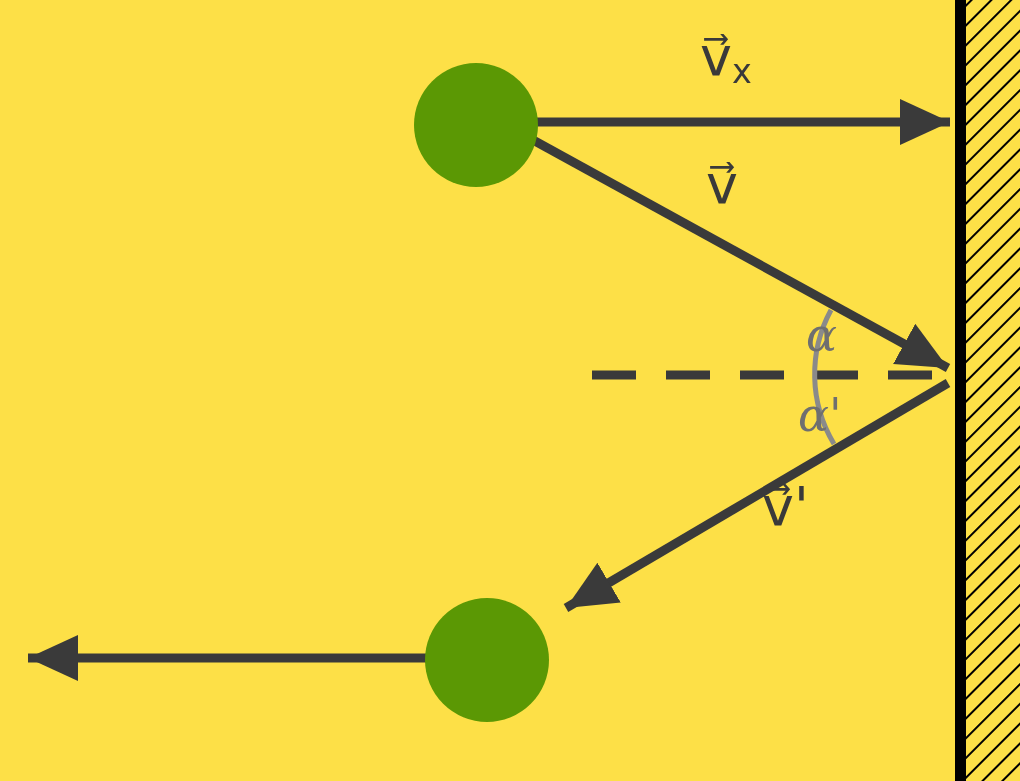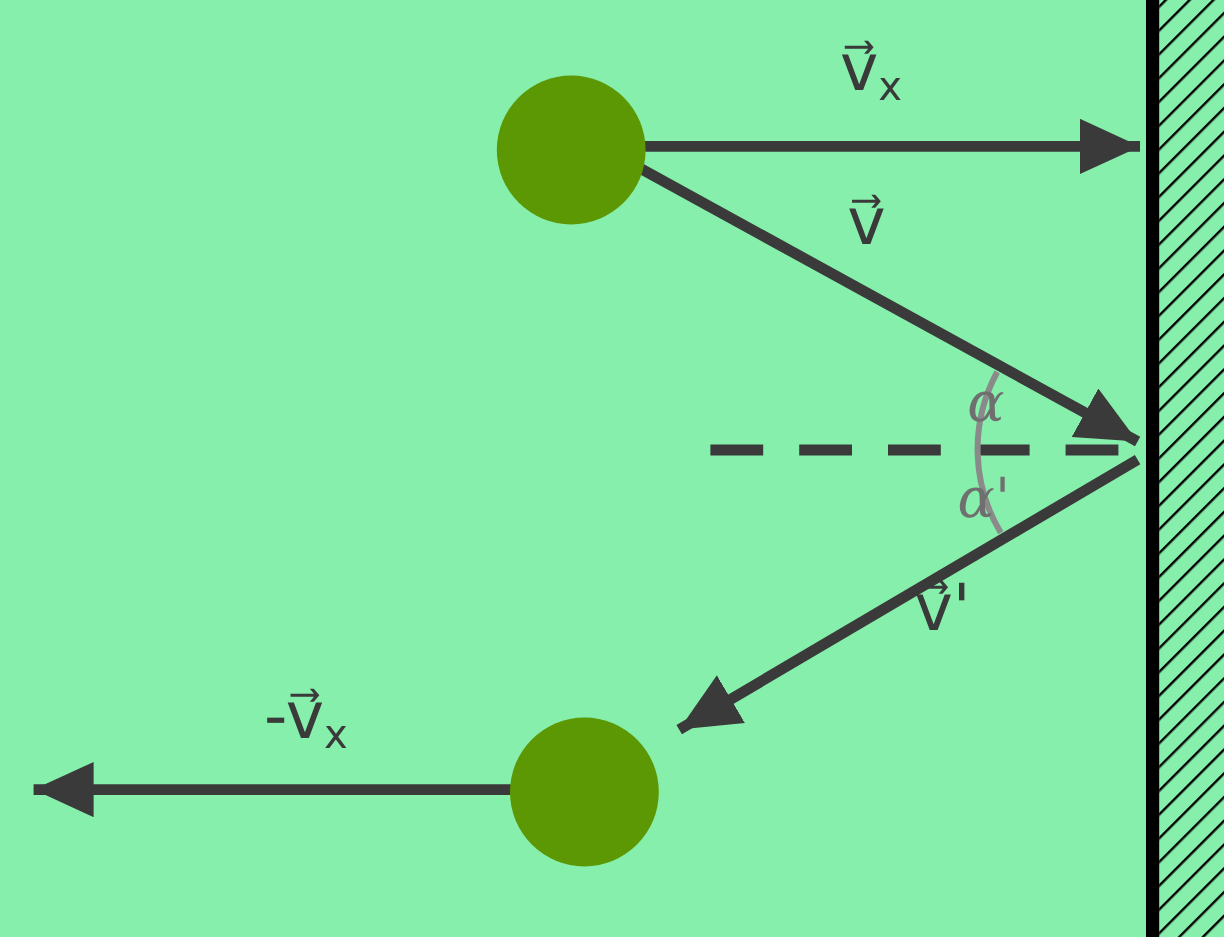--- a/index.html
+++ b/index.html
@@ -4,21 +4,21 @@
 <style>
   html, body {
     margin: 0;
     padding: 0;
     background: #ffffff;
   }
   #stage {
     position: relative;
     width: 1020px;
     height: 781px;
-    background: #86efac;
+    background: #fde047;
     overflow: hidden;
     font-family: "DejaVu Sans", sans-serif;
   }
   #diagram-svg {
     position: absolute;
     left: 0;
     top: 0;
   }
   .label {
     position: absolute;
@@ -79,15 +79,14 @@
   <div class="label" style="left:700px; top:30px;"><span>v⃗</span><sub>x</sub></div>
 
   <div class="label" style="left:706px; top:158px;">v⃗</div>
 
   <div class="label greek" style="left:806px; top:312px;">α</div>
 
   <div class="label greek" style="left:798px; top:392px;">α'</div>
 
   <div class="label" style="left:762px; top:480px;">v⃗'</div>
 
-  <div class="label" style="left:220px; top:570px;"><span>-v⃗</span><sub>x</sub></div>
 
 </div>
 
 </body></html>

